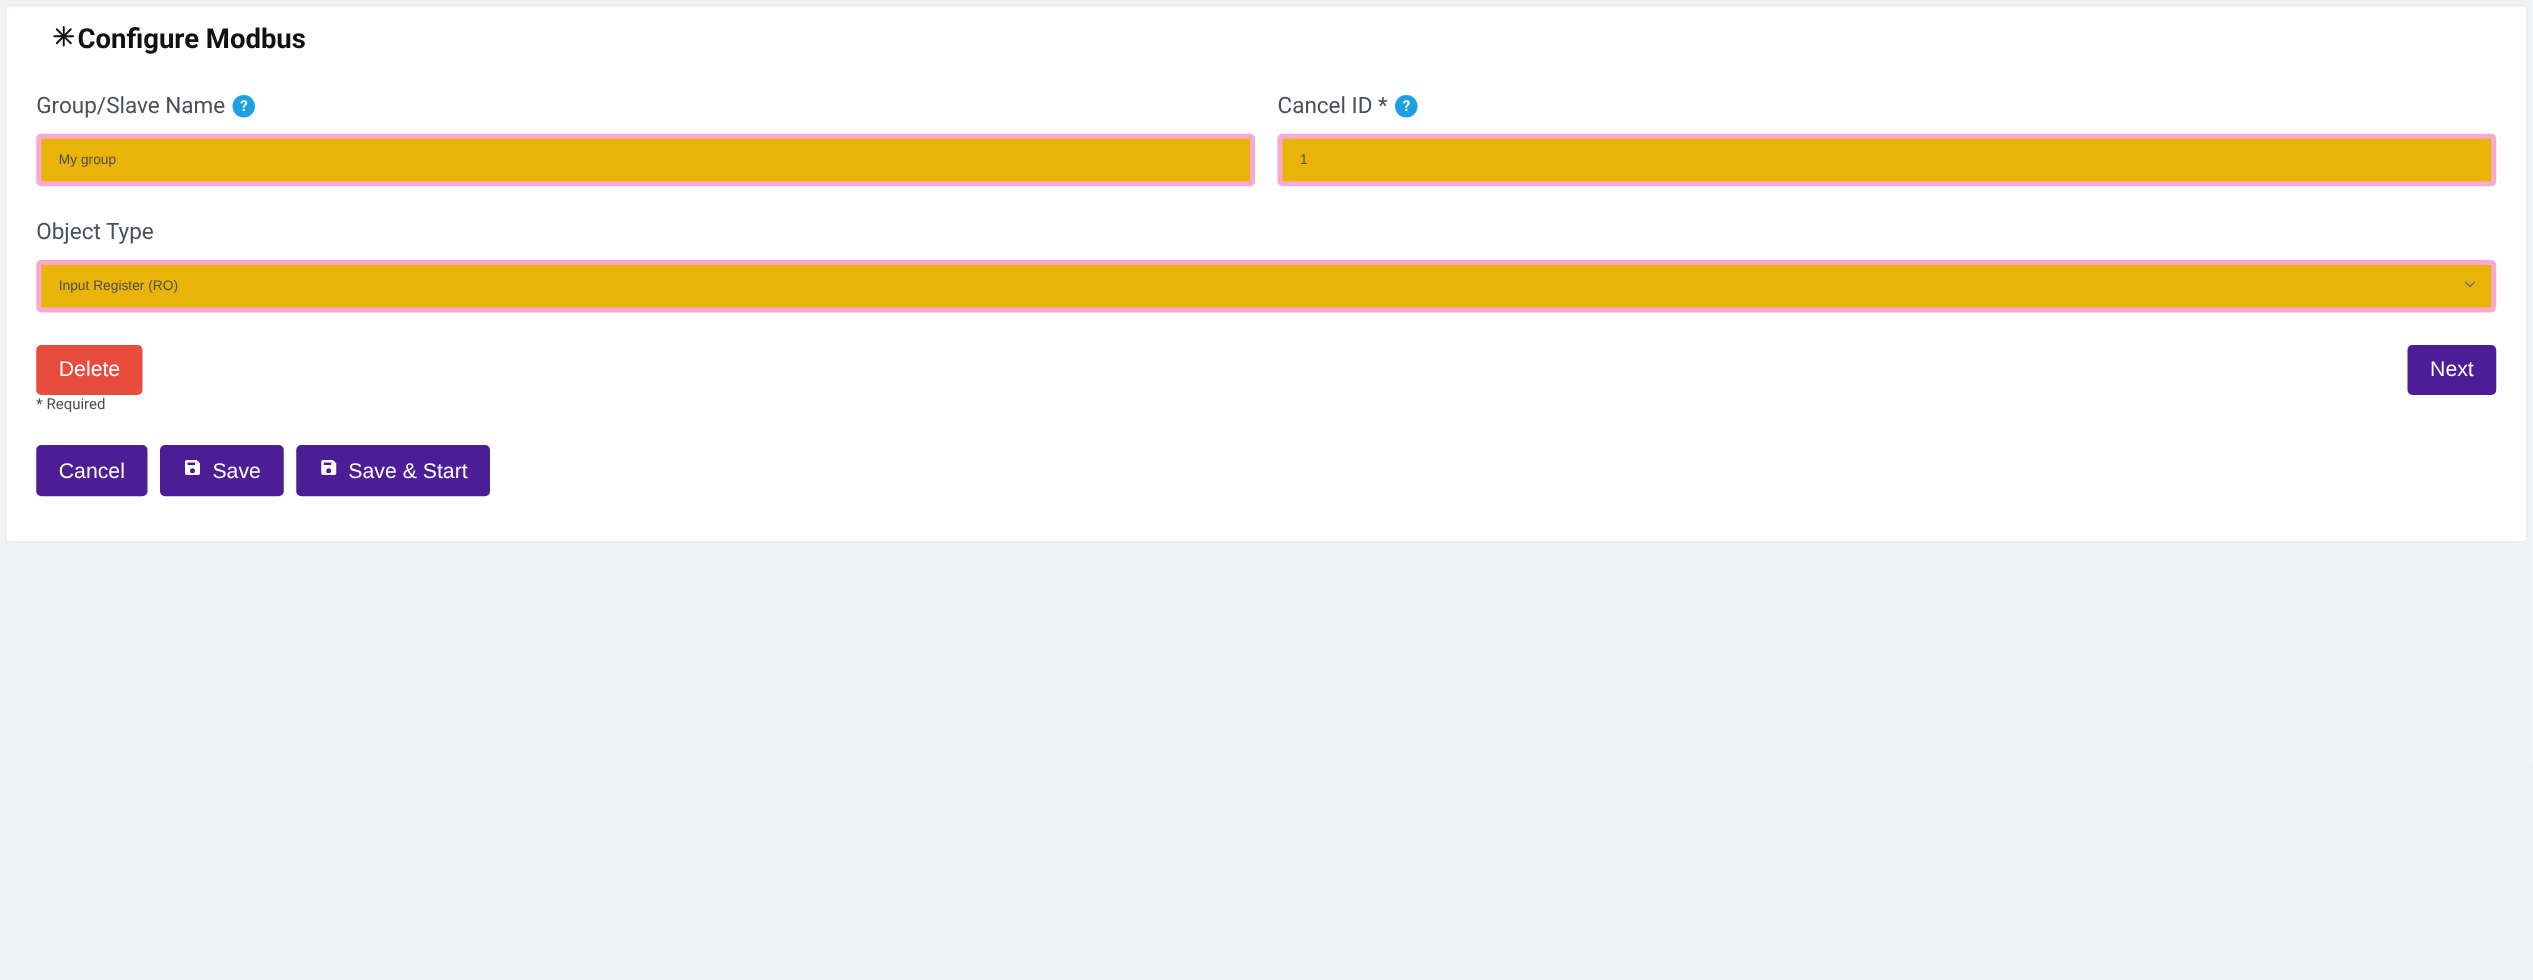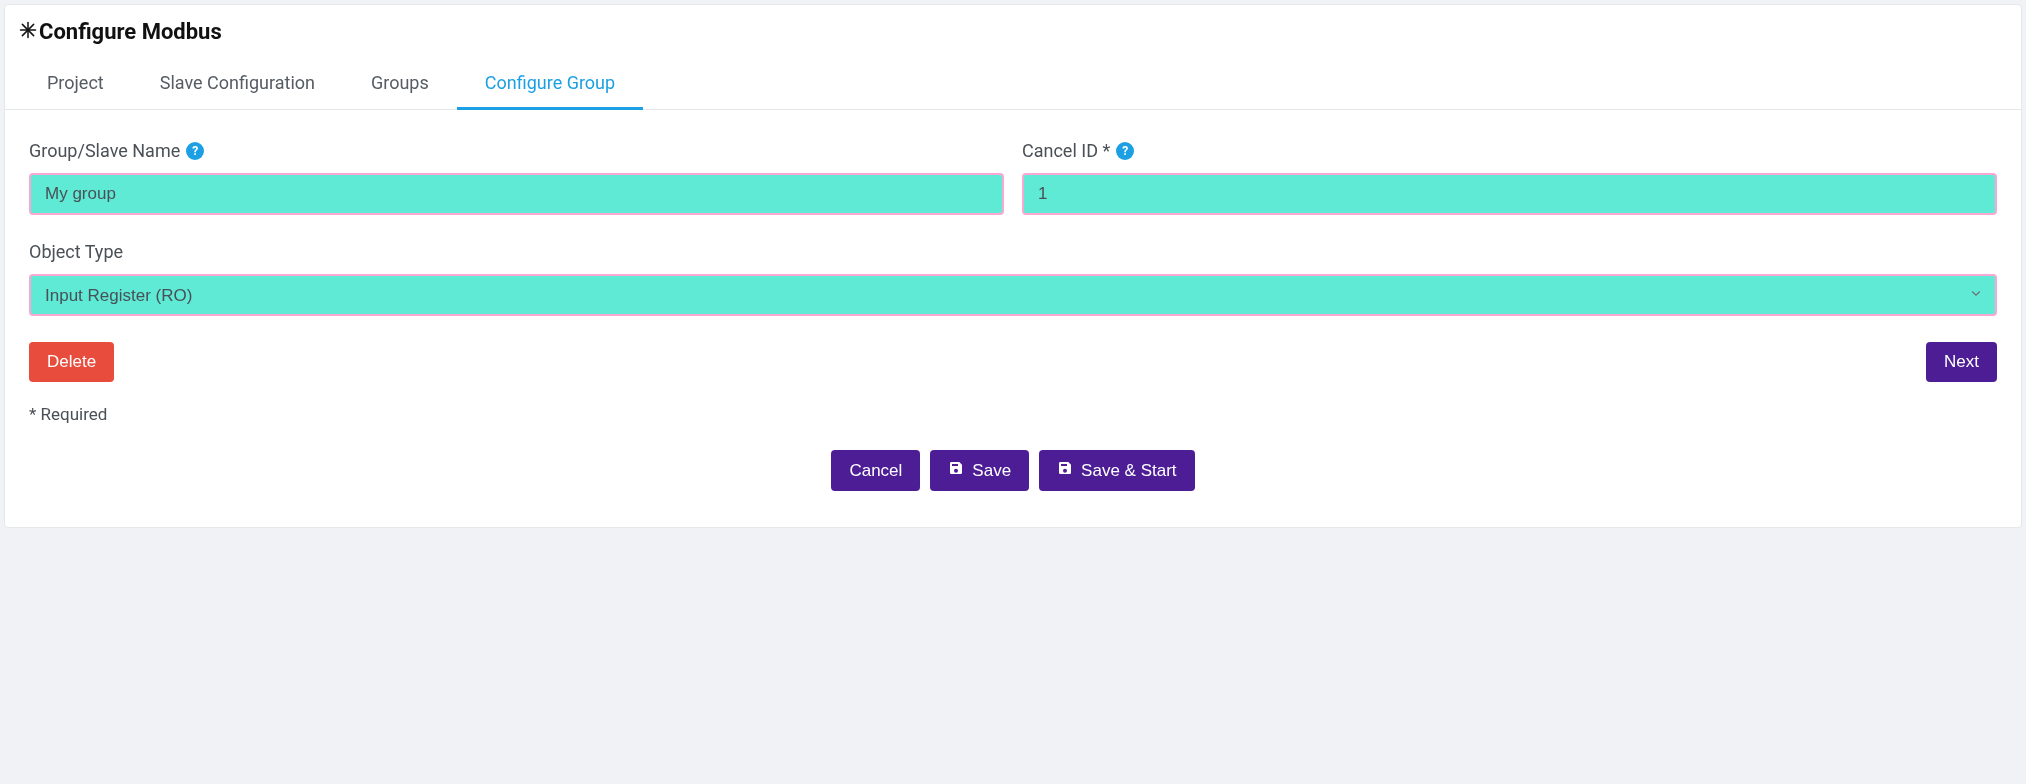--- a/index.html
+++ b/index.html
@@ -10,21 +10,21 @@
       font-size: 16px;
       color: #212529;
     }
     .card {
       background: #fff;
       border: 1px solid #e5e7eb;
       border-radius: 4px;
       overflow: hidden;
     }
     .card-header {
-      padding: 14px 24px 0 14px;
+      padding: 14px 24px 0 37px;
     }
     .title-row {
       display: flex;
       align-items: center;
       gap: 2px;
       font-size: 22px;
       font-weight: 700;
       color: #111;
     }
     .title-row svg { flex-shrink: 0; }
@@ -75,26 +75,26 @@
       border-radius: 50%;
       background: #1ca0e3;
       color: #fff;
       font-size: 12px;
       font-weight: 700;
       cursor: pointer;
     }
     .input, .select {
       width: 100%;
       height: 42px;
-      border: 2px solid #f9a8d4;
+      border: 4px solid #f9a8d4;
       border-radius: 4px;
       padding: 0 14px;
-      font-size: 17px;
+      font-size: 11px;
       color: #495057;
-      background: #5eead4;
+      background: #eab308;
       outline: none;
     }
     .select-wrap {
       position: relative;
     }
     .select {
       appearance: none;
       -webkit-appearance: none;
       padding-right: 40px;
       cursor: pointer;
@@ -120,27 +120,26 @@
       border: none;
       border-radius: 4px;
       padding: 10px 18px;
       font-size: 17px;
       color: #fff;
       cursor: pointer;
     }
     .btn-danger { background: #e74c3c; }
     .btn-primary { background: #4c1d95; }
     .required-note {
-      margin-top: 22px;
-      font-size: 17px;
+      font-size: 12px;
       color: #4a5056;
     }
     .footer-actions {
       display: flex;
-      justify-content: center;
+      justify-content: flex-start;
       gap: 10px;
       margin-top: 26px;
     }
     .save-icon {
       display: inline-block;
     }
   </style>
 </head>
 <body>
 
@@ -149,26 +148,20 @@
     <div class="title-row">
       <span>
         <svg width="18" height="18" viewBox="0 0 24 24" fill="none" stroke="#111" stroke-width="2" stroke-linecap="round">
           <line x1="12" y1="2" x2="12" y2="22"></line>
           <line x1="2" y1="12" x2="22" y2="12"></line>
           <line x1="4.5" y1="4.5" x2="19.5" y2="19.5"></line>
           <line x1="19.5" y1="4.5" x2="4.5" y2="19.5"></line>
         </svg>
       </span>
       <span>Configure Modbus</span>
-    </div>
-    <div class="tabs">
-      <div class="tab">Project</div>
-      <div class="tab">Slave Configuration</div>
-      <div class="tab">Groups</div>
-      <div class="tab active">Configure Group</div>
     </div>
   </div>
 
   <div class="card-body">
     <div class="form-row">
       <div class="form-group">
         <div class="label">
           <span>Group/Slave Name</span>
           <span class="help-dot">?</span>
         </div>

